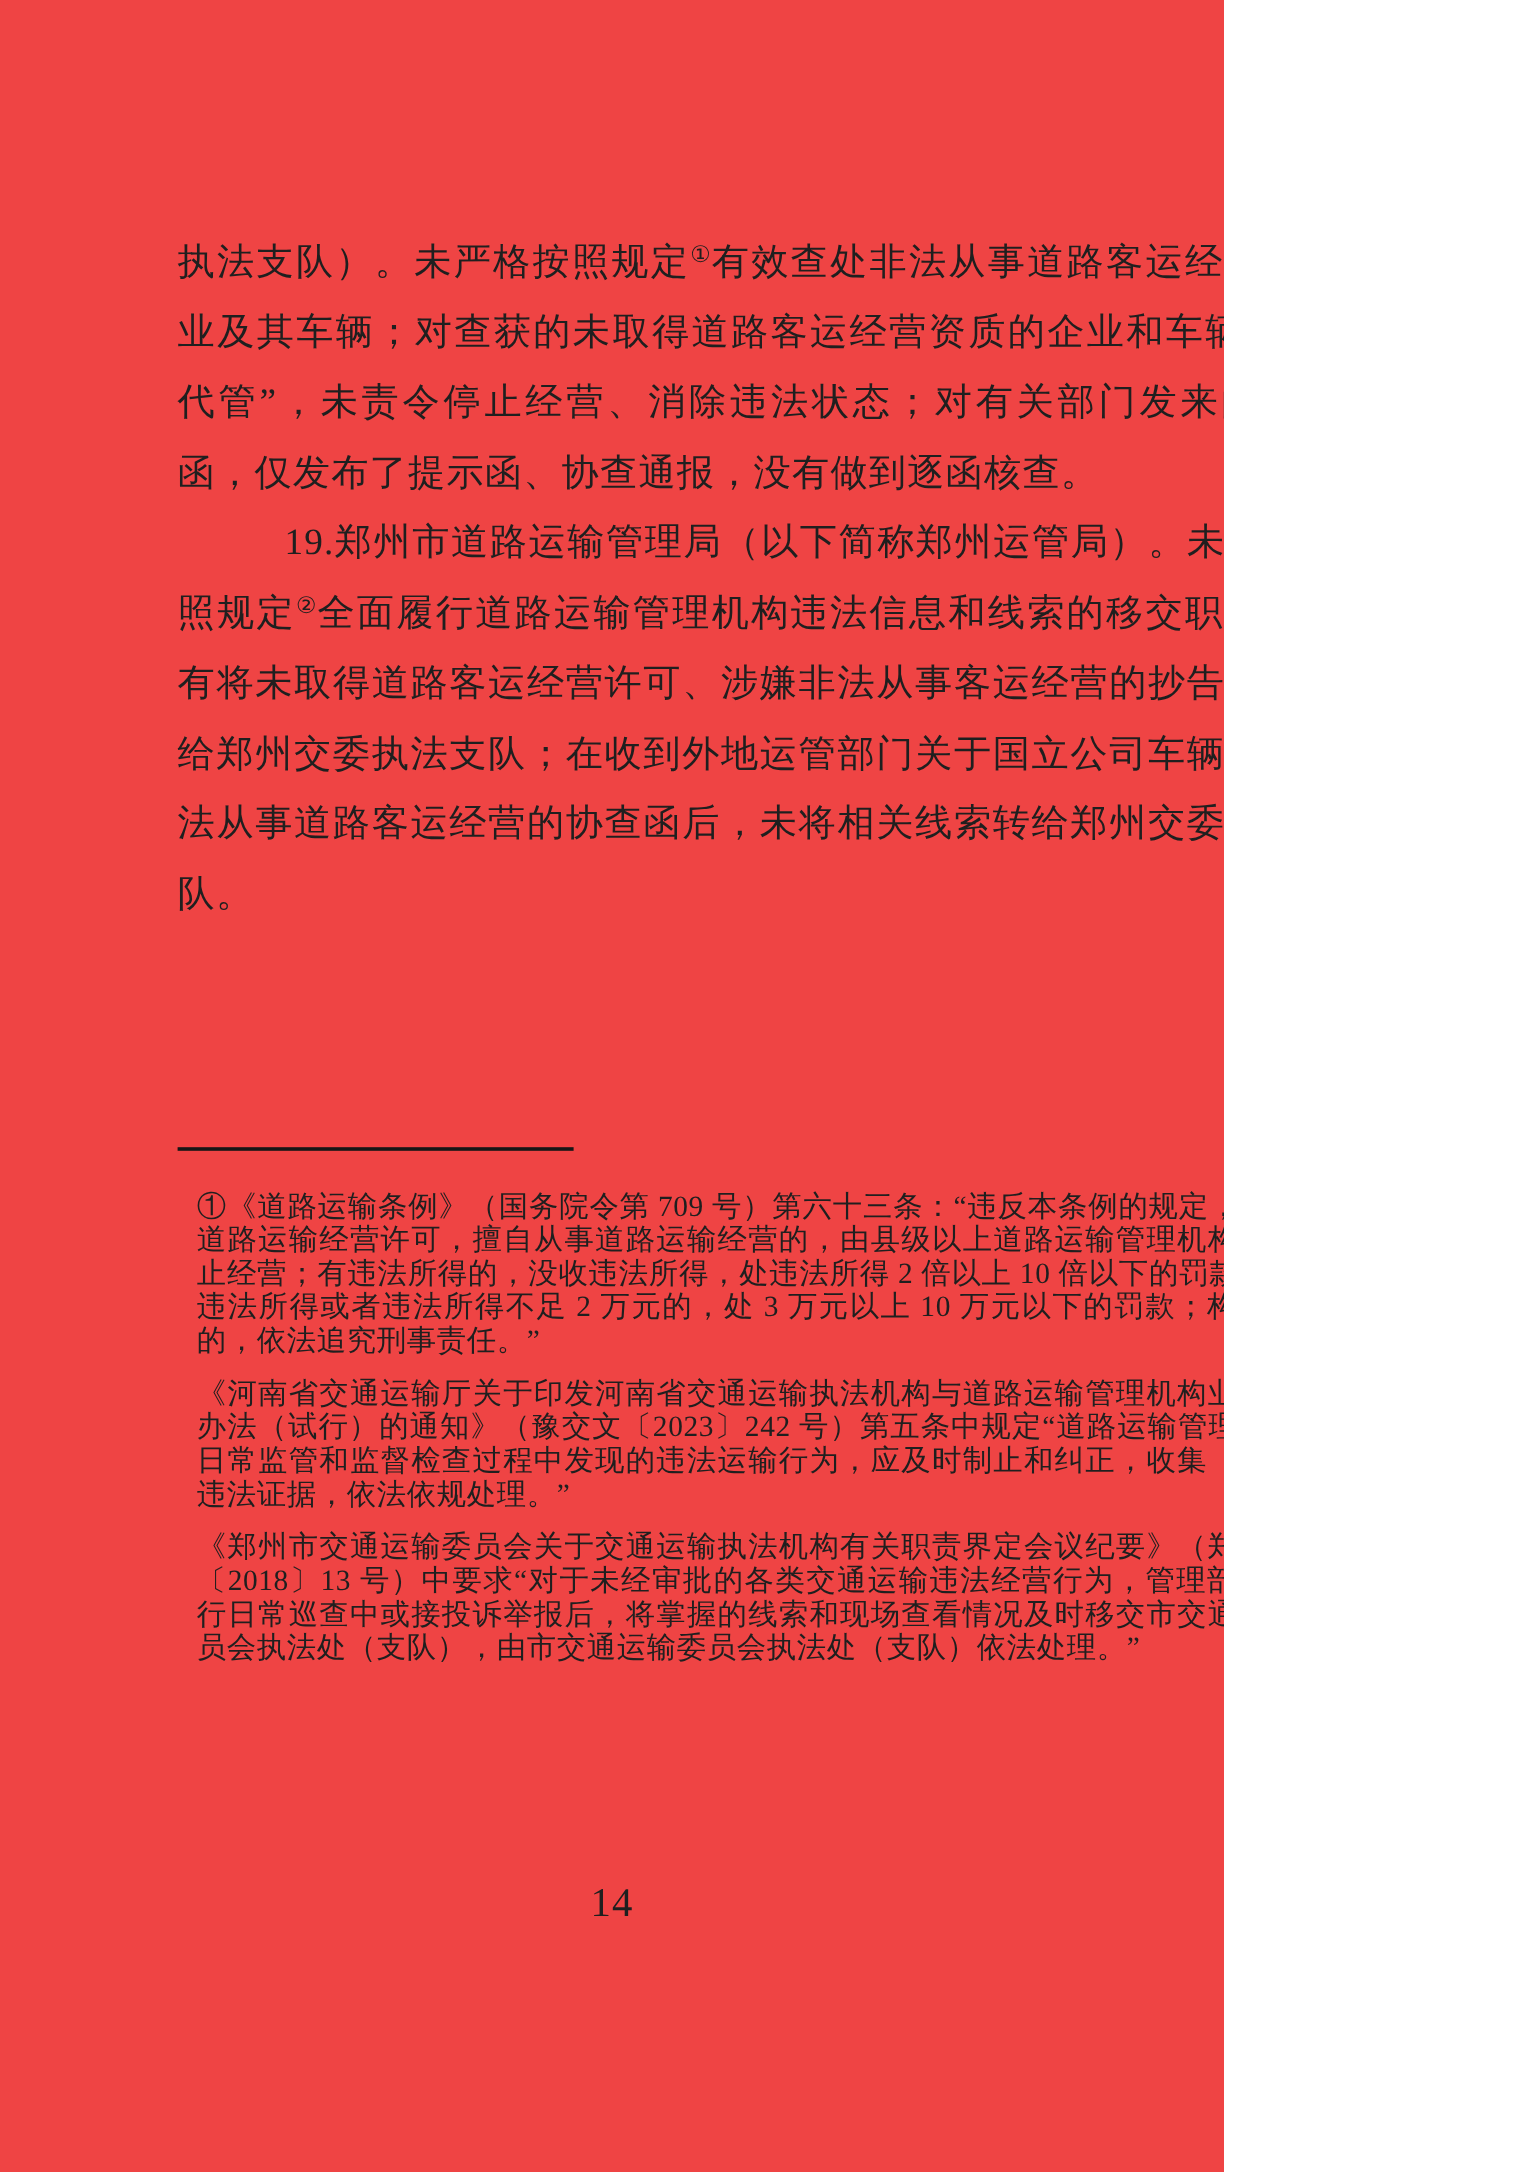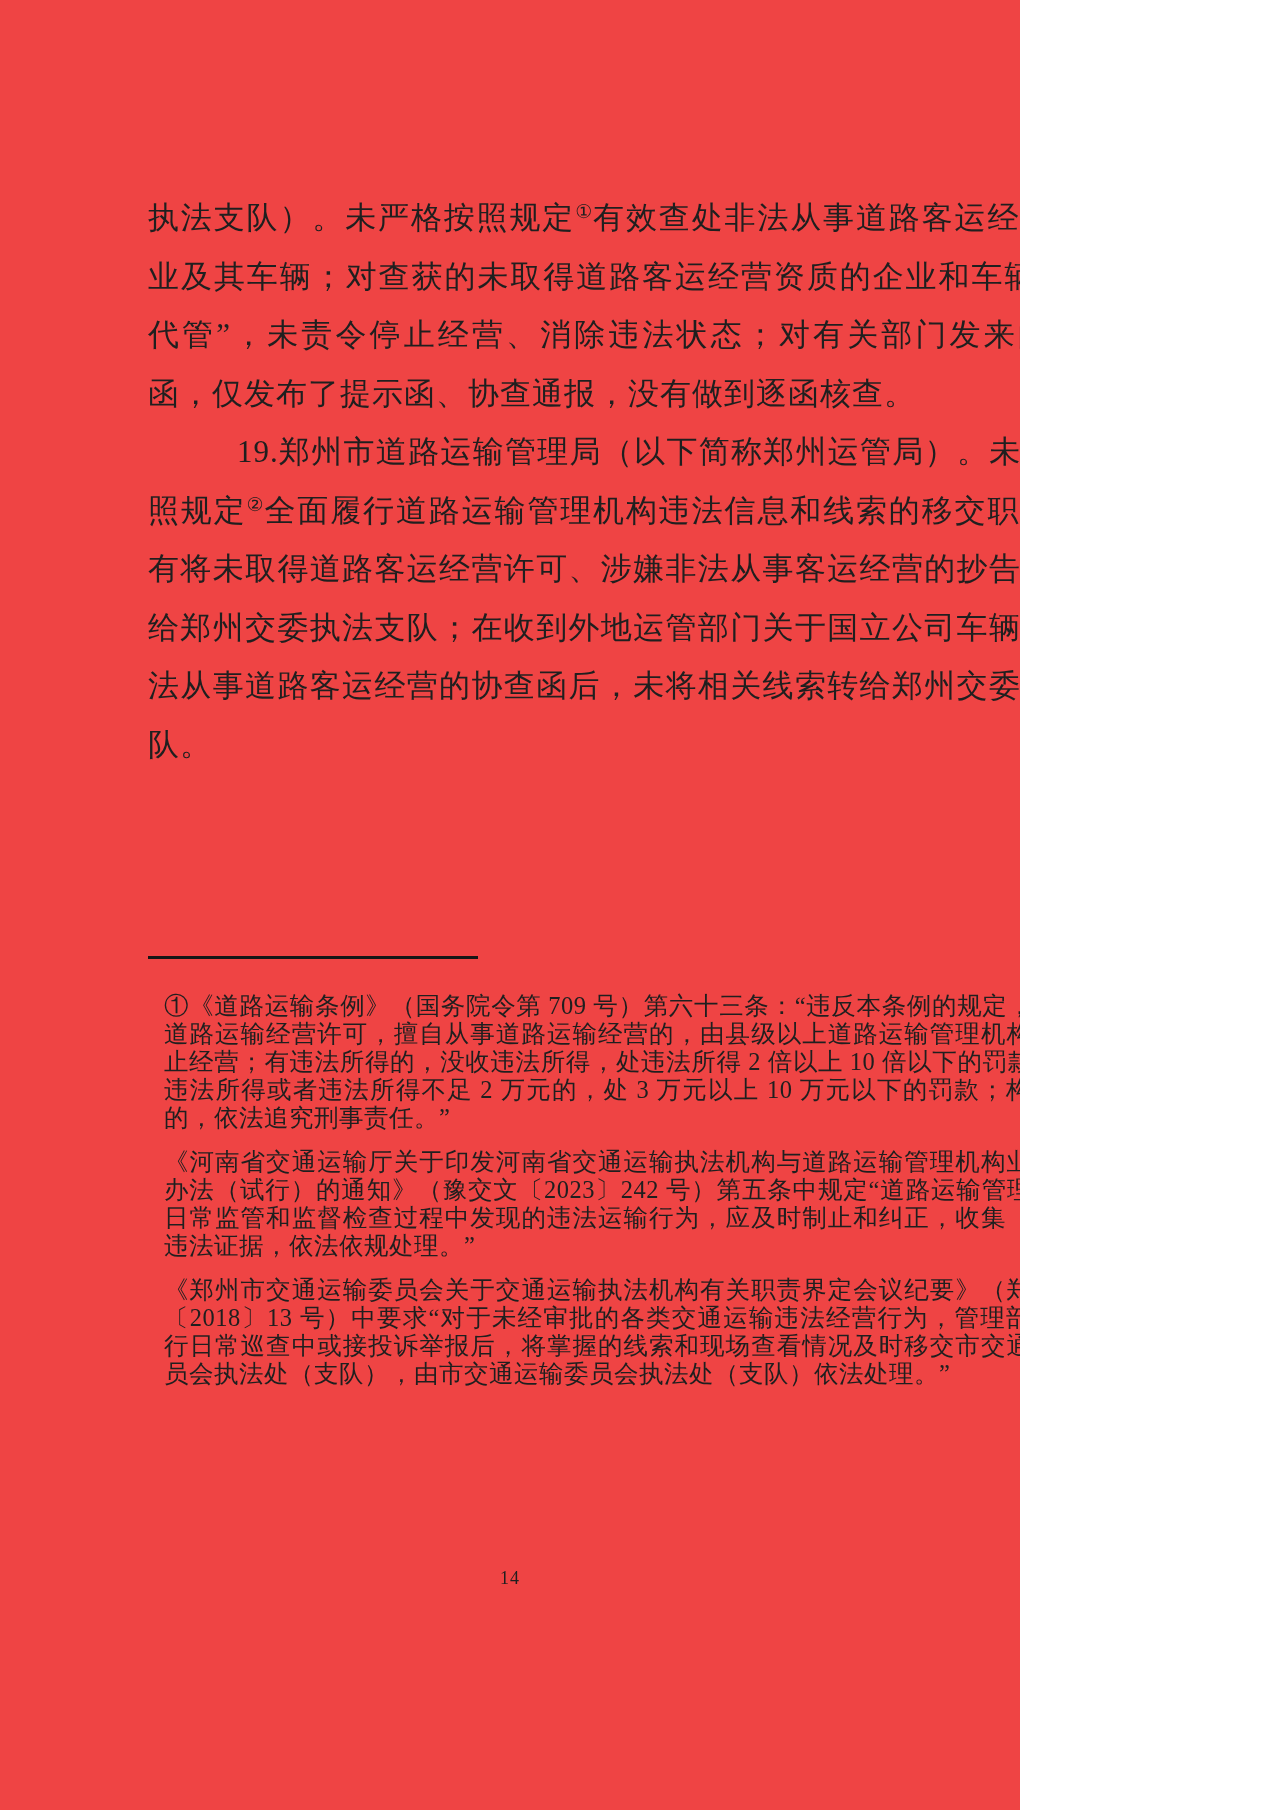--- a/index.html
+++ b/index.html
@@ -71,21 +71,21 @@
     margin: 16px;
     padding: 0;
   }
   
   .page-number {
     position: absolute;
     left: 0;
     top: 1568px;
     width: 100%;
     text-align: center;
-    font-size: 18px;
+    font-size: 34px;
     letter-spacing: 1px;
   }
 </style>
 </head>
 <body>
 
 <div class="page">
 
   <main class="body-text" id="body-text">
       <p class="body-para"><span class="seg-normal">执法支队）。未严格按照规定</span><span class="seg-sup">①</span><span class="seg-normal">有效查处非法从事道路客运经营的企业及其车辆；对查获的未取得道路客运经营资质的企业和车辆“以罚代管”，未责令停止经营、消除违法状态；对有关部门发来的抄告函，仅发布了提示函、协查通报，没有做到逐函核查。</span></p>

